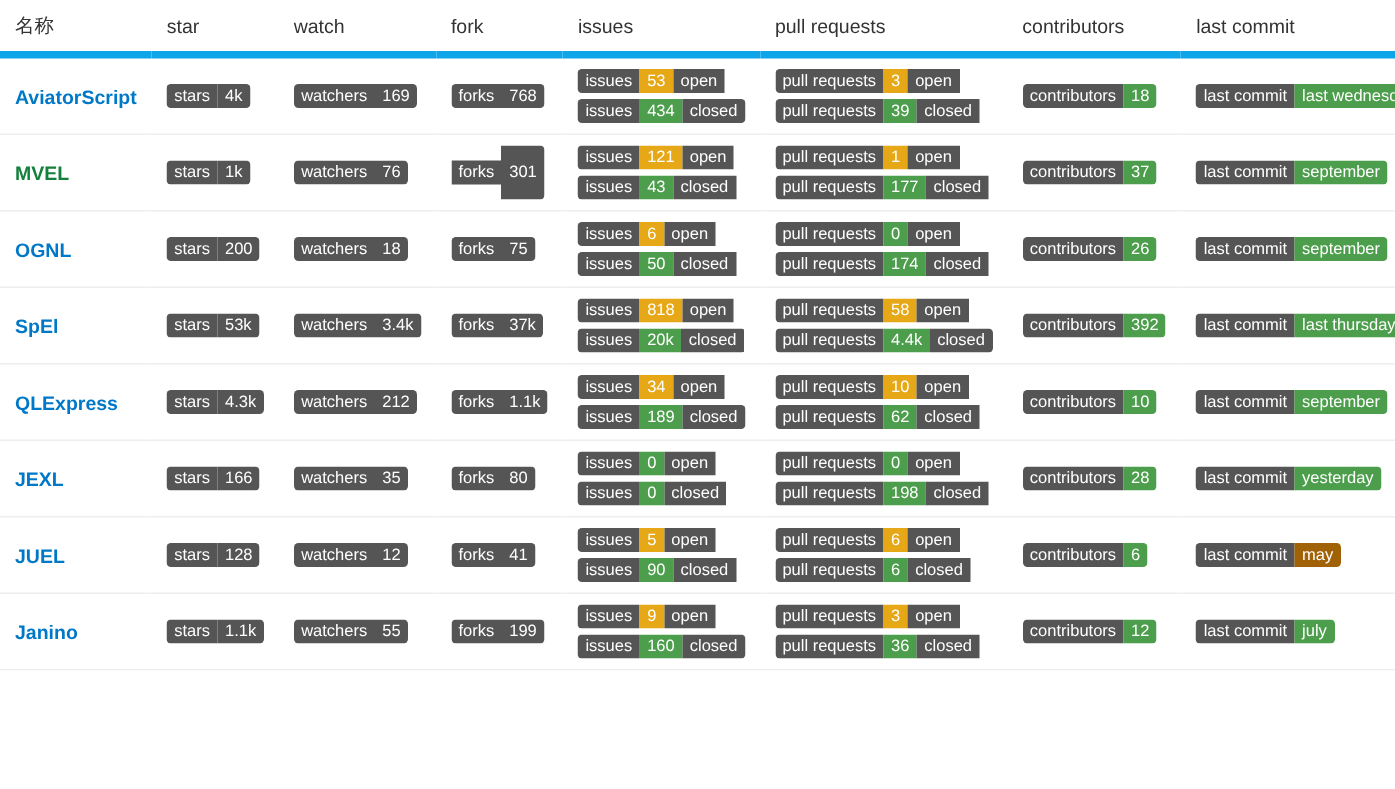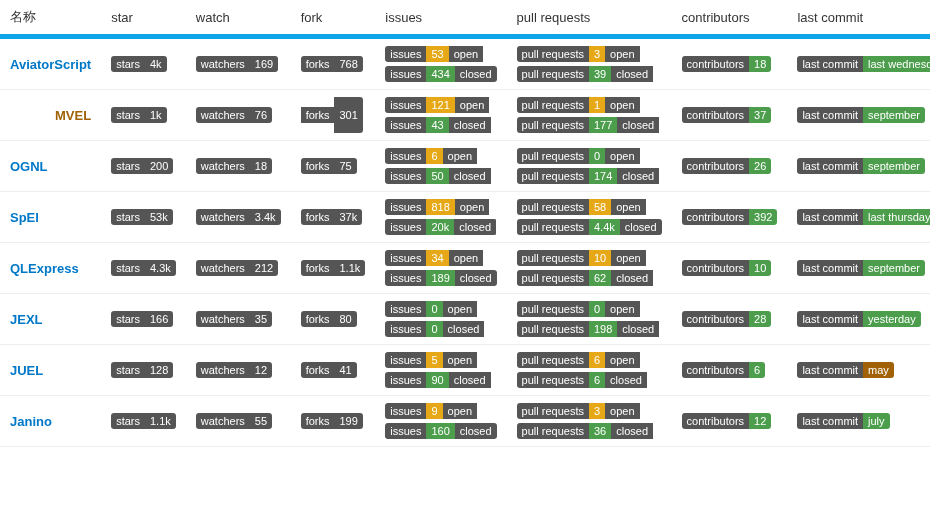--- a/index.html
+++ b/index.html
@@ -124,21 +124,21 @@
   </span>
     </td>
     <td>
       <span class="badge">
     <span class="badge-label badge-dark-label">last commit</span>
     <span class="badge-value" style="background:#4c9e4c;color:#fff;padding:2px 5px;">last wednesday</span>
   </span>
     </td>
   </tr>
       <tr>
-    <td style="color:#a16207;font-weight:bold;font-size:13px;text-align:right;">MVEL</td>
+    <td style="color:#15803d;font-weight:bold;font-size:13px;">MVEL</td>
     <td>
       <span class="badge">
     <span class="badge-label badge-dark-label">stars</span>
     <span class="badge-value" style="background:#555;color:#fff;padding:2px 5px;">1k</span>
   </span>
     </td>
     <td>
       <span class="badge">
     <span class="badge-label badge-dark-label">watchers</span>
     <span class="badge-value" style="background:#555;color:#fff;padding:2px 5px;">76</span>

